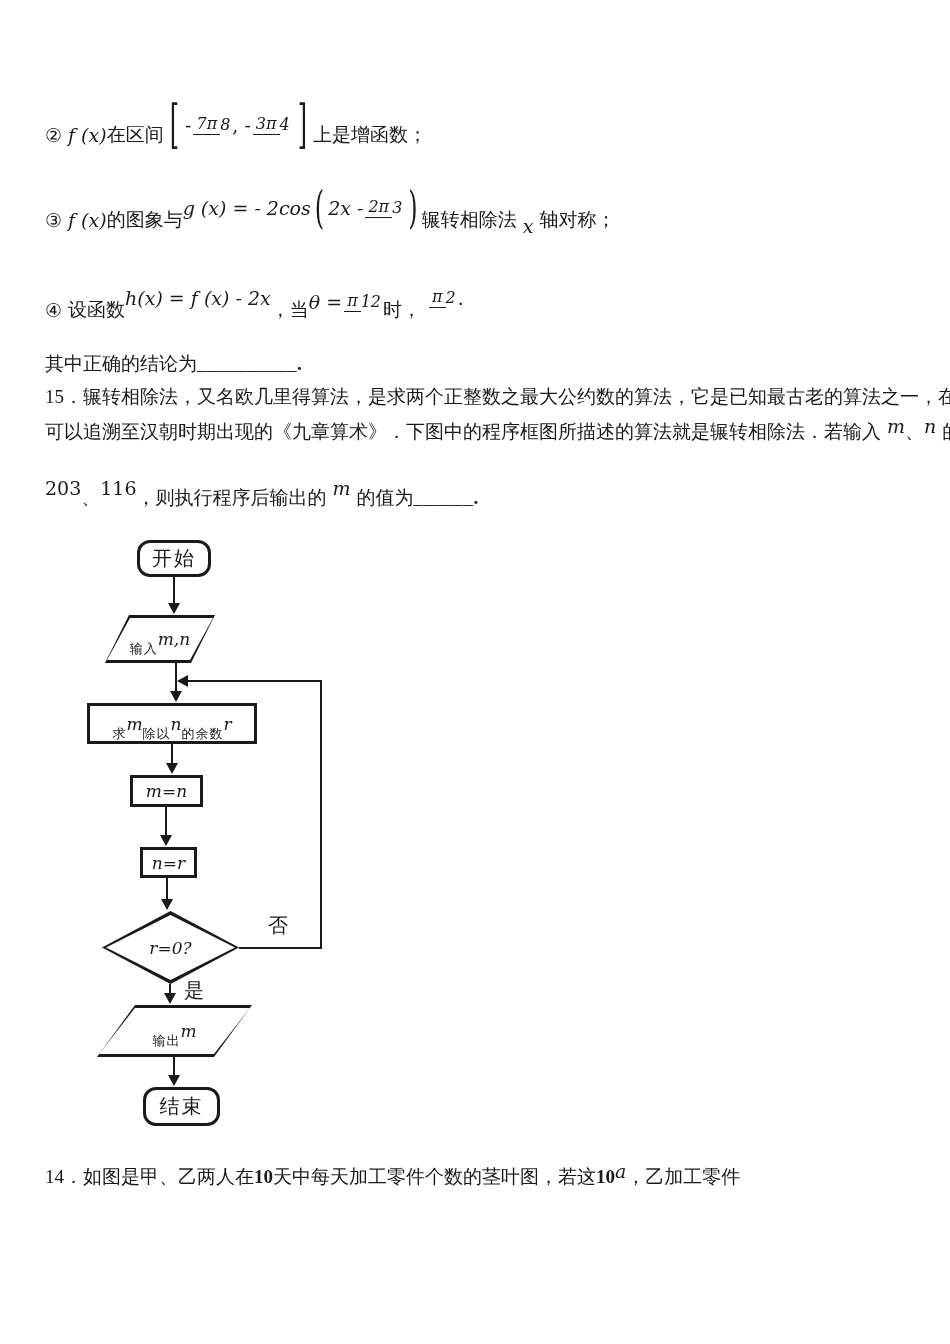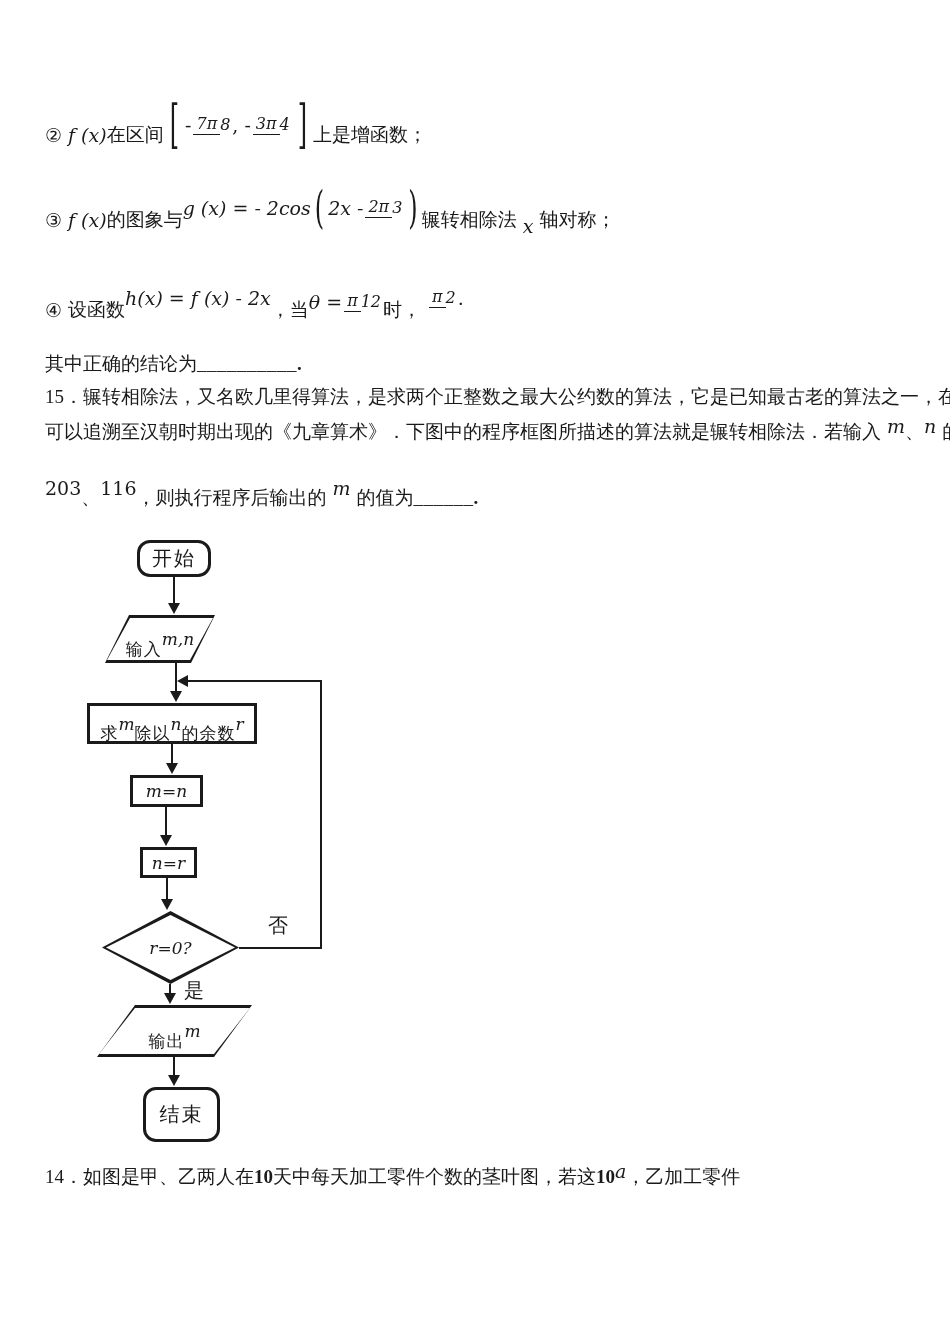--- a/index.html
+++ b/index.html
@@ -34,21 +34,21 @@
   .raise5{position:relative;top:-6px;}
   .lower5{position:relative;top:6px;}
   .blankline{letter-spacing:0.5px;}
 
   
   .fc-line{position:absolute;background:#1a1a1a;}
   .fc-box{position:absolute;border:3px solid #1a1a1a;background:#fff;
           display:flex;align-items:center;justify-content:center;box-sizing:border-box;}
   .fc-round{border-radius:13px;}
   .fc-text{font-size:20px;letter-spacing:2px;}
-  .fc-small{font-size:17px;letter-spacing:1px;margin-top:20px;}
+  .fc-small{font-size:13px;letter-spacing:1px;margin-top:20px;}
   .fc-math{font-family:"DejaVu Serif",serif;font-style:italic;font-size:17px;}
 
   .pgram{position:absolute;}
   .pgram .pg-shape{position:absolute;left:0;top:0;right:0;bottom:0;background:#1a1a1a;}
   .pgram .pg-inner{position:absolute;left:2px;top:3px;right:2px;bottom:3px;background:#fff;
                    display:flex;align-items:center;justify-content:center;}
   .pg1 .pg-shape{clip-path:polygon(24px 0,100% 0,calc(100% - 24px) 100%,0 100%);}
   .pg1 .pg-inner{clip-path:polygon(23px 0,100% 0,calc(100% - 23px) 100%,0 100%);}
   .pg2 .pg-shape{clip-path:polygon(38px 0,100% 0,calc(100% - 38px) 100%,0 100%);}
   .pg2 .pg-inner{clip-path:polygon(36px 0,100% 0,calc(100% - 36px) 100%,0 100%);}
@@ -234,21 +234,21 @@
     <div class="pgram pg2" style="left:97px;top:1005px;width:155px;height:52px;">
       <div class="pg-shape"></div>
       <div class="pg-inner">
         <span class="fc-small">输出</span>
         <span class="fc-math">m</span>
       </div>
     </div>
     <div class="fc-line" style="left:173px;top:1057px;width:2px;height:18px;"></div>
     <div class="ah-d" style="left:168px;top:1075px;"></div>
 
-    <div class="fc-box fc-round" style="left:143px;top:1087px;width:77px;height:55px;">
+    <div class="fc-box fc-round" style="left:143px;top:1087px;width:77px;height:39px;">
       <span class="fc-text">结束</span>
     </div>
   </div>
 
   <div class="line" style="left:45px;top:1164px;height:26px;">
     <span class="cn">14．</span>
     <span class="cn">如图是甲、乙两人在 </span>
     <span class="cnb">10</span>
     <span class="cn"> 天中每天加工零件个数的茎叶图，若这 </span>
     <span class="cnb">10</span>

